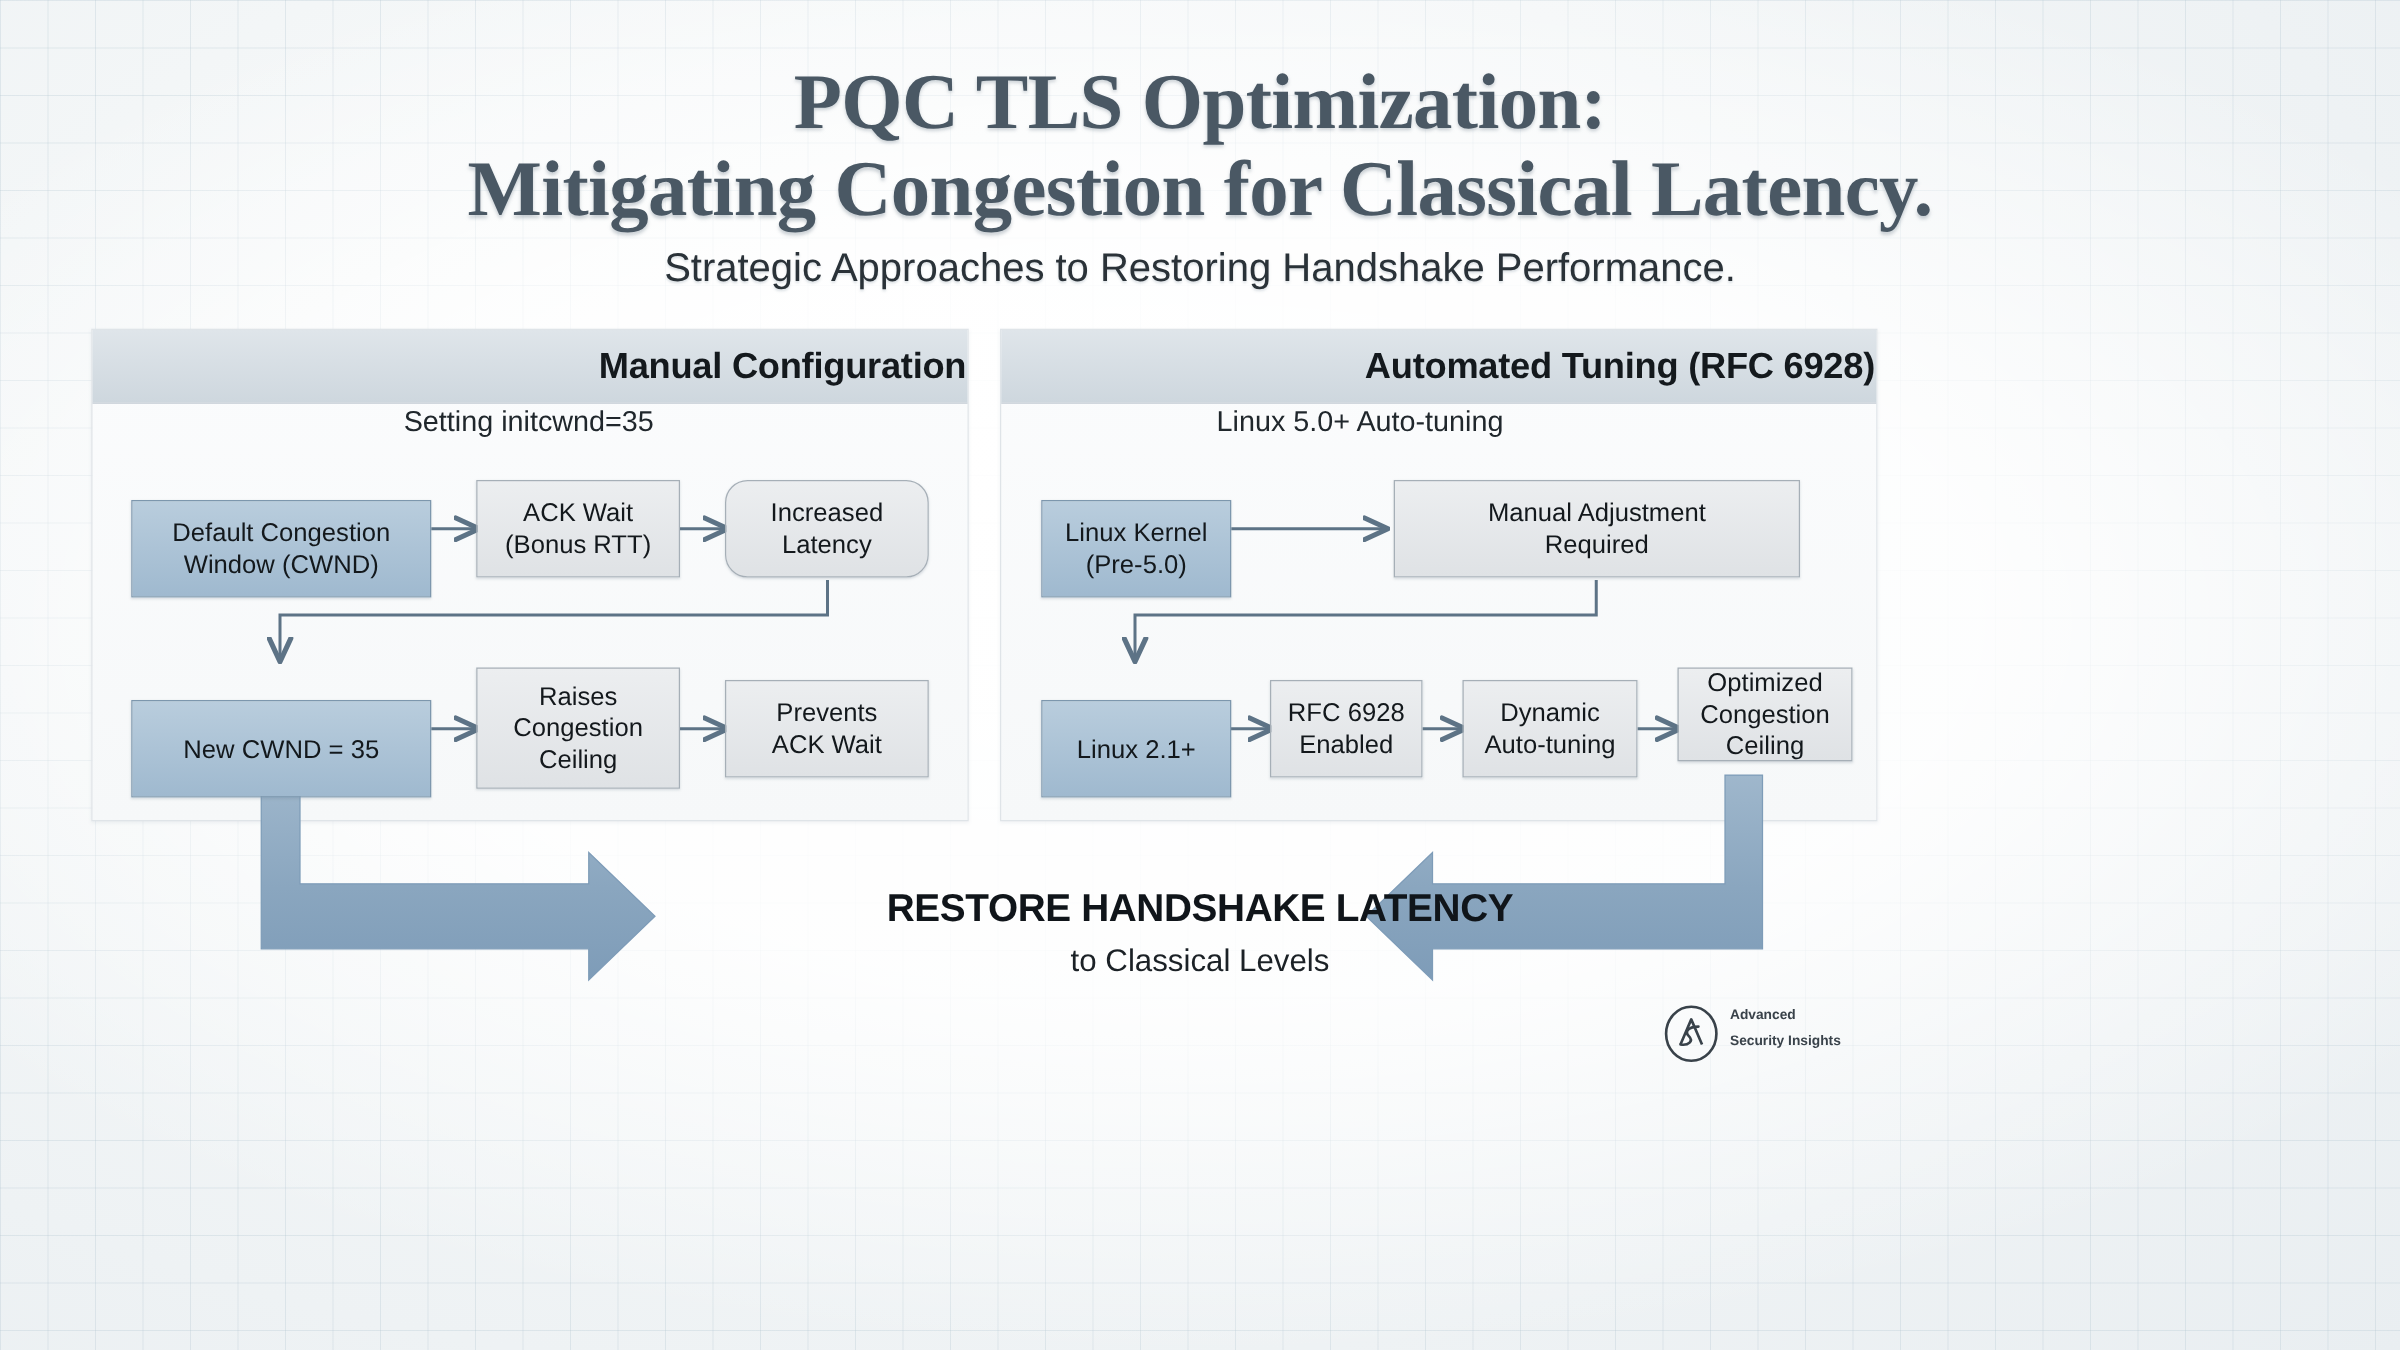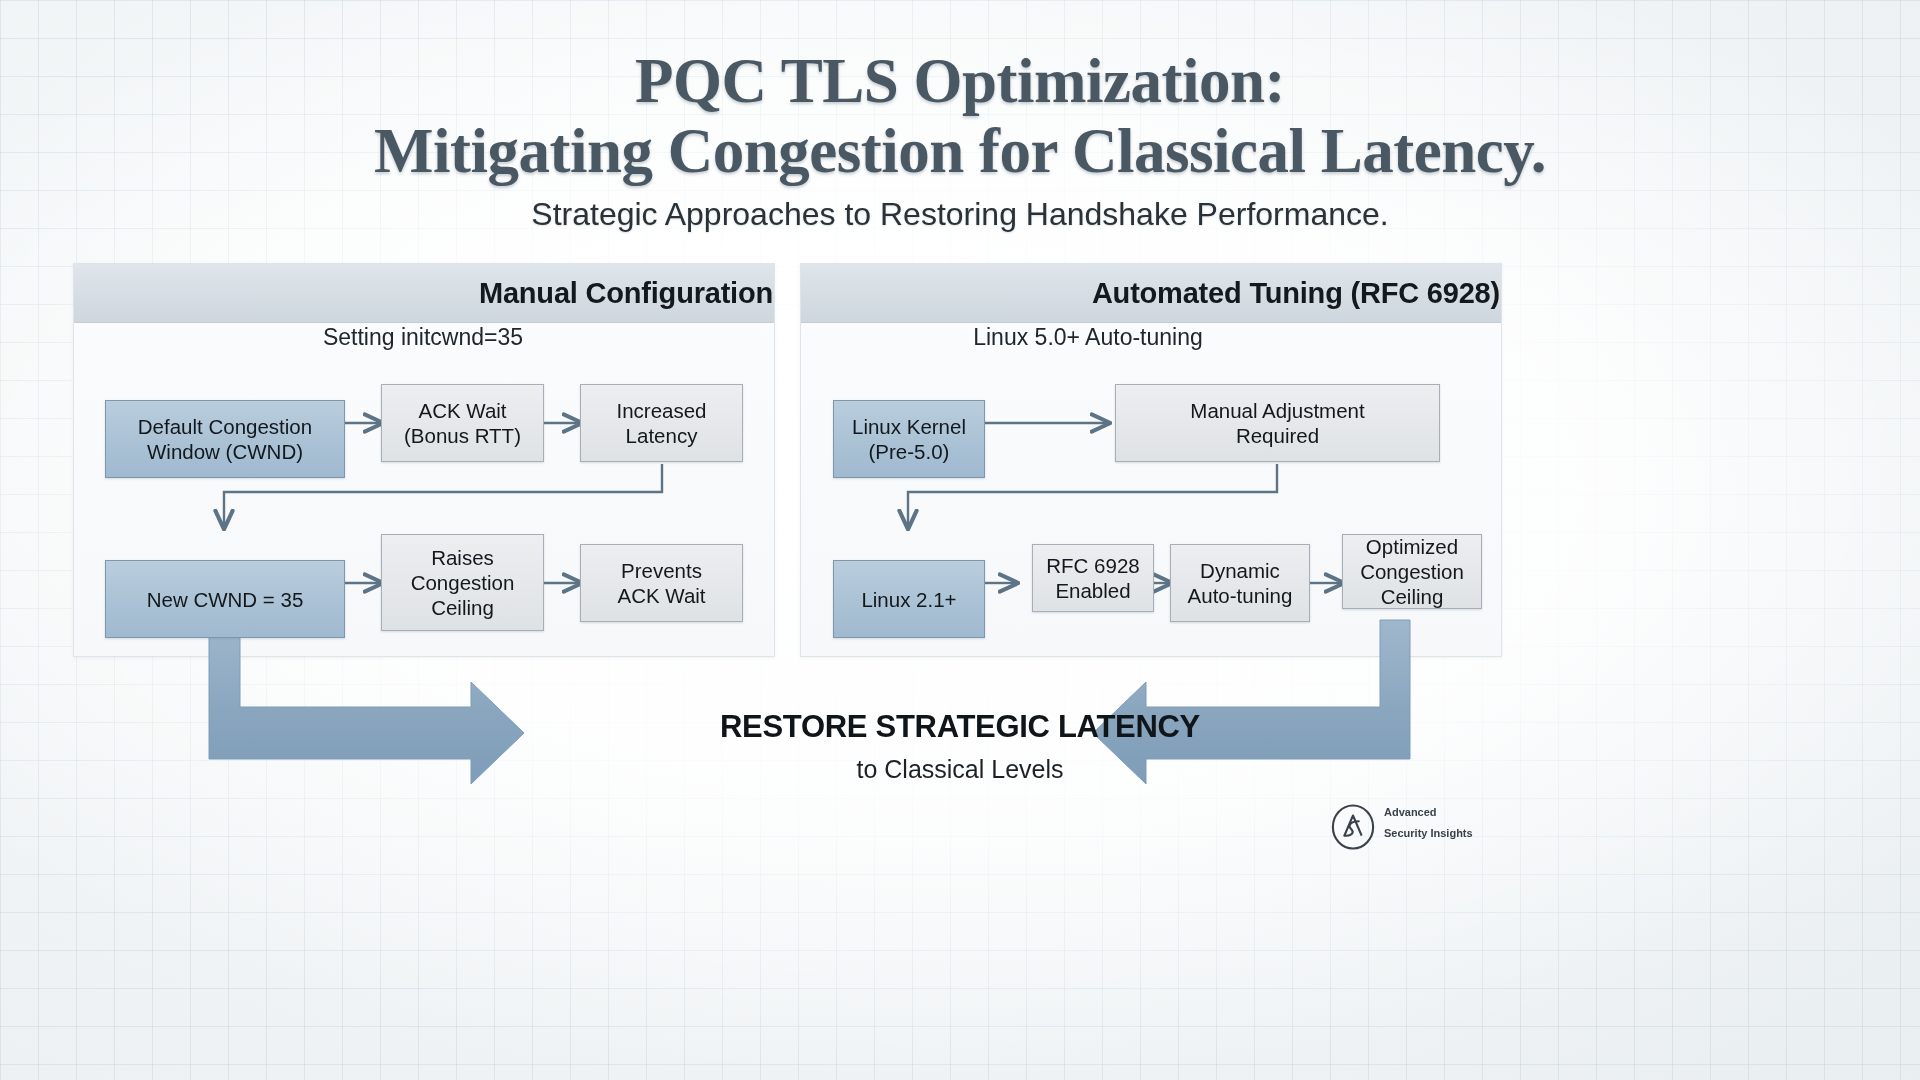--- a/index.html
+++ b/index.html
@@ -181,21 +181,21 @@
       </span>
     </div>
 
     <div class="node grey" style="left:381px;top:384px;width:163px;height:78px;">
       <span>
         <span>ACK Wait</span><br>
         <span>(Bonus RTT)</span>
       </span>
     </div>
 
-    <div class="node grey" style="left:580px;top:384px;width:163px;height:78px;">
+    <div class="node grey" style="left:580px;top:384px;width:163px;height:78px;border-radius:18px;">
       <span>
         <span>Increased</span><br>
         <span>Latency</span>
       </span>
     </div>
 
     <div class="node blue" style="left:105px;top:544px;width:240px;height:78px;">
       <span>New CWND = 35</span>
     </div>
 
@@ -225,21 +225,21 @@
       <span>
         <span>Manual Adjustment</span><br>
         <span>Required</span>
       </span>
     </div>
 
     <div class="node blue" style="left:833px;top:544px;width:152px;height:78px;">
       <span>Linux 2.1+</span>
     </div>
 
-    <div class="node grey" style="left:1016px;top:544px;width:122px;height:68px;margin-left:16px;">
+    <div class="node grey" style="left:1016px;top:544px;width:122px;height:78px;">
       <span>
         <span>RFC 6928</span><br>
         <span>Enabled</span>
       </span>
     </div>
 
     <div class="node grey" style="left:1170px;top:544px;width:140px;height:78px;">
       <span>
         <span>Dynamic</span><br>
         <span>Auto-tuning</span>
@@ -247,21 +247,21 @@
     </div>
 
     <div class="node grey" style="left:1342px;top:534px;width:140px;height:75px;">
       <span>
         <span>Optimized</span><br>
         <span>Congestion</span><br>
         <span>Ceiling</span>
       </span>
     </div>
 
-    <div id="restore-title">RESTORE STRATEGIC LATENCY</div>
+    <div id="restore-title">RESTORE HANDSHAKE LATENCY</div>
     <div id="restore-sub">to Classical Levels</div>
 
 
     <div id="logo">
       <svg id="logo-mark" viewBox="0 0 48 48">
         <ellipse cx="24" cy="24" rx="21" ry="22.5" fill="none" stroke="#39424a" stroke-width="2.2"></ellipse>
         <path d="M15 33 L24 12 L33 33" fill="none" stroke="#39424a" stroke-width="2.2" stroke-linejoin="round"></path>
         <path d="M30 18 C22 18, 18 22, 22 26 C26 30, 22 34, 15 33" fill="none" stroke="#39424a" stroke-width="2.2" stroke-linecap="round"></path>
       </svg>
       <div id="logo-text">

